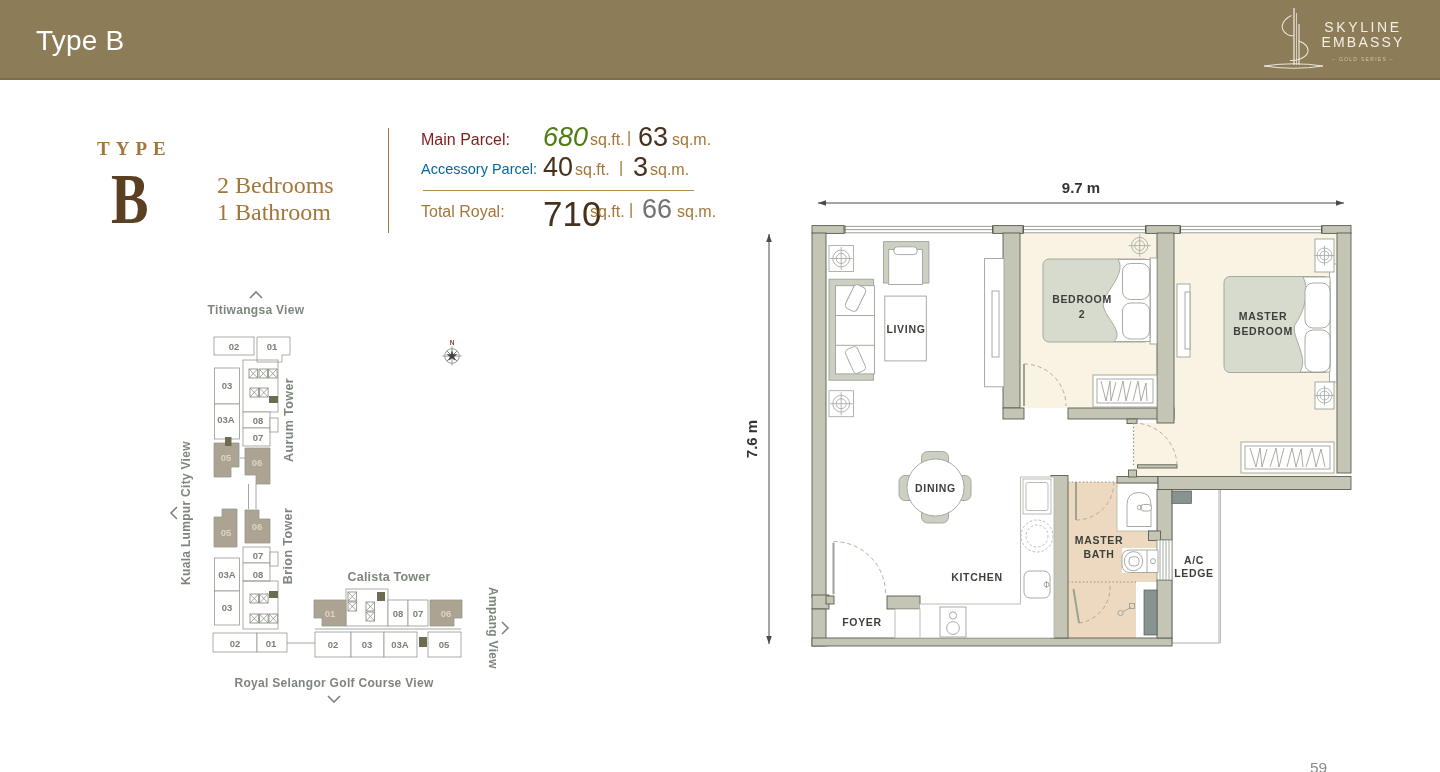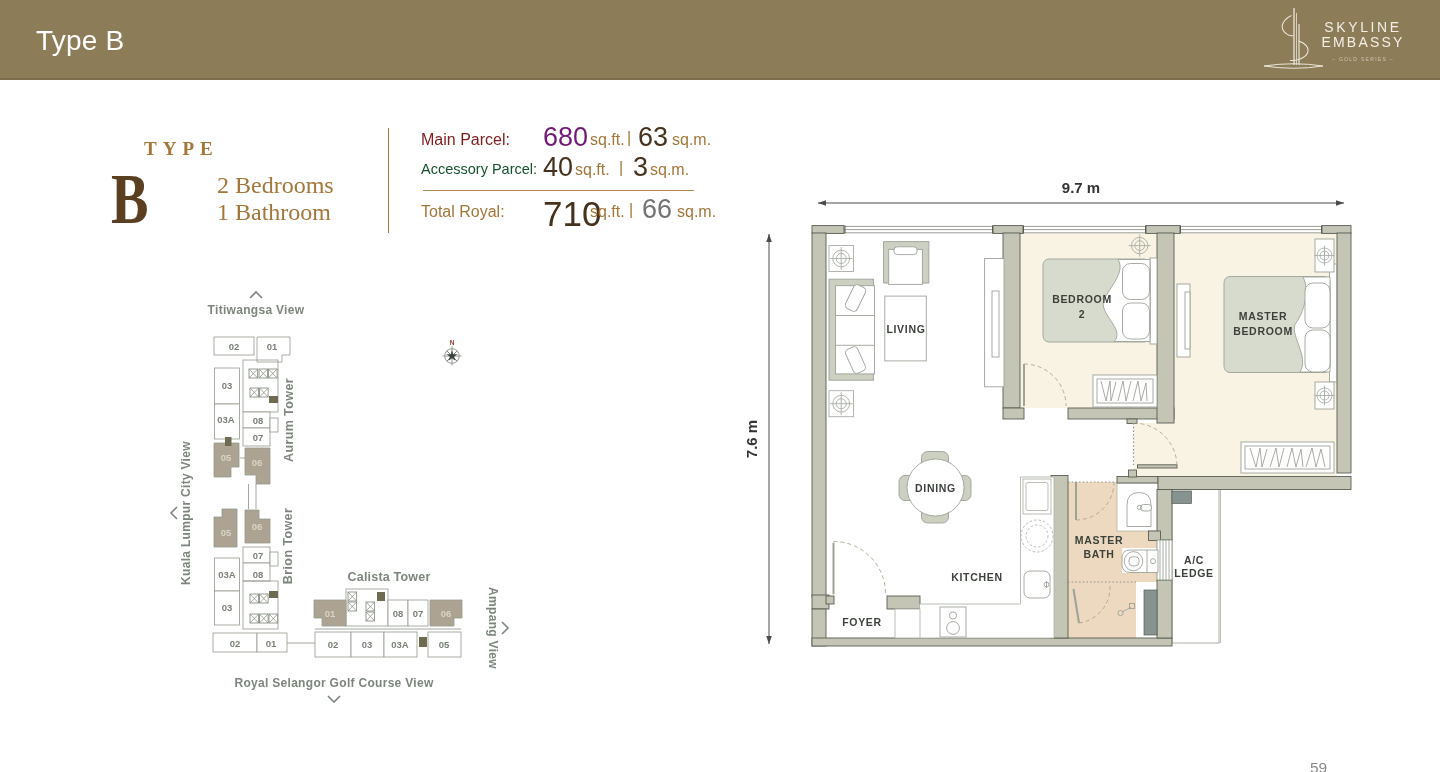--- a/index.html
+++ b/index.html
@@ -22,39 +22,39 @@
     <path d="M44 22 L44 63" stroke-width="1.2"></path>
     <path d="M36.5 13.5 C29 17,25.5 23,28 28 C30 32,35 34.5,38.5 33.5" stroke-width="1.1"></path>
     <path d="M43.5 39 C50.5 41,54.5 46,52.5 51 C50 56.5,41 59,35 58.5" stroke-width="1.1"></path>
     <path d="M9 64 Q39 59.5 68 64 Q39 68.5 9 64 Z" stroke-width="1"></path>
   </g>
   <text x="108" y="30" text-anchor="middle" fill="#f2efe6" font-size="14" letter-spacing="2.6">SKYLINE</text>
   <text x="108" y="45" text-anchor="middle" fill="#f2efe6" font-size="14" letter-spacing="2.2">EMBASSY</text>
   <text x="108" y="58.5" text-anchor="middle" fill="#cdc5b0" font-size="5" letter-spacing="1.3">–  GOLD SERIES  –</text>
 </svg>
 
-<div class="abs" style="left:97px;top:138px;color:#a3763a;font-size:19px;font-weight:bold;letter-spacing:6px;font-family:'Liberation Serif',serif;margin-left:47px;">TYPE</div>
+<div class="abs" style="left:97px;top:138px;color:#a3763a;font-size:19px;font-weight:bold;letter-spacing:6px;font-family:'Liberation Serif',serif;">TYPE</div>
 
 <div class="abs" style="left:111px;top:158px;color:#5a4021;font-size:72px;font-weight:bold;font-family:'Liberation Serif',serif;transform:scaleX(0.78);transform-origin:0 0;">B</div>
 
 <div class="abs" style="left:217px;top:172px;color:#a3763a;font-size:24px;line-height:27px;font-family:'Liberation Serif',serif;">2 Bedrooms<br>1 Bathroom</div>
 
 <div class="abs" style="left:388px;top:128px;width:1px;height:105px;background:#a3763a;"></div>
 
 <div class="abs" style="left:421px;top:125px;width:290px;">
   <div style="position:relative;height:31px;">
     <span style="position:absolute;left:0;top:6px;color:#7f1d1d;font-size:16px;">Main Parcel:</span>
-    <span style="position:absolute;left:122px;top:-3px;color:#701a75;font-size:27px;">680</span>
+    <span style="position:absolute;left:122px;top:-3px;color:#4d7c0f;font-size:27px;font-style:italic;">680</span>
     <span style="position:absolute;left:169px;top:6px;color:#a3763a;font-size:16px;">sq.ft.</span>
     <span style="position:absolute;left:206px;top:4px;color:#a3763a;font-size:16px;">|</span>
     <span style="position:absolute;left:217px;top:-3px;color:#46311c;font-size:27px;">63</span>
     <span style="position:absolute;left:251px;top:6px;color:#a3763a;font-size:16px;">sq.m.</span>
   </div>
   <div style="position:relative;height:31px;">
-    <span style="position:absolute;left:0;top:5px;color:#14532d;font-size:14.5px;">Accessory Parcel:</span>
+    <span style="position:absolute;left:0;top:5px;color:#0369a1;font-size:14.5px;">Accessory Parcel:</span>
     <span style="position:absolute;left:122px;top:-4px;color:#46311c;font-size:27px;">40</span>
     <span style="position:absolute;left:154px;top:5px;color:#a3763a;font-size:16px;">sq.ft.</span>
     <span style="position:absolute;left:198px;top:3px;color:#a3763a;font-size:16px;">|</span>
     <span style="position:absolute;left:212px;top:-4px;color:#46311c;font-size:27px;">3</span>
     <span style="position:absolute;left:229px;top:5px;color:#a3763a;font-size:16px;">sq.m.</span>
   </div>
   <div style="margin:3px 0 6px 2px;width:271px;height:1px;background:#b08a4e;"></div>
   <div style="position:relative;height:31px;">
     <span style="position:absolute;left:0;top:6px;color:#a3763a;font-size:16px;">Total Royal:</span>
     <span style="position:absolute;left:122px;top:-3px;color:#46311c;font-size:35px;">710</span>

